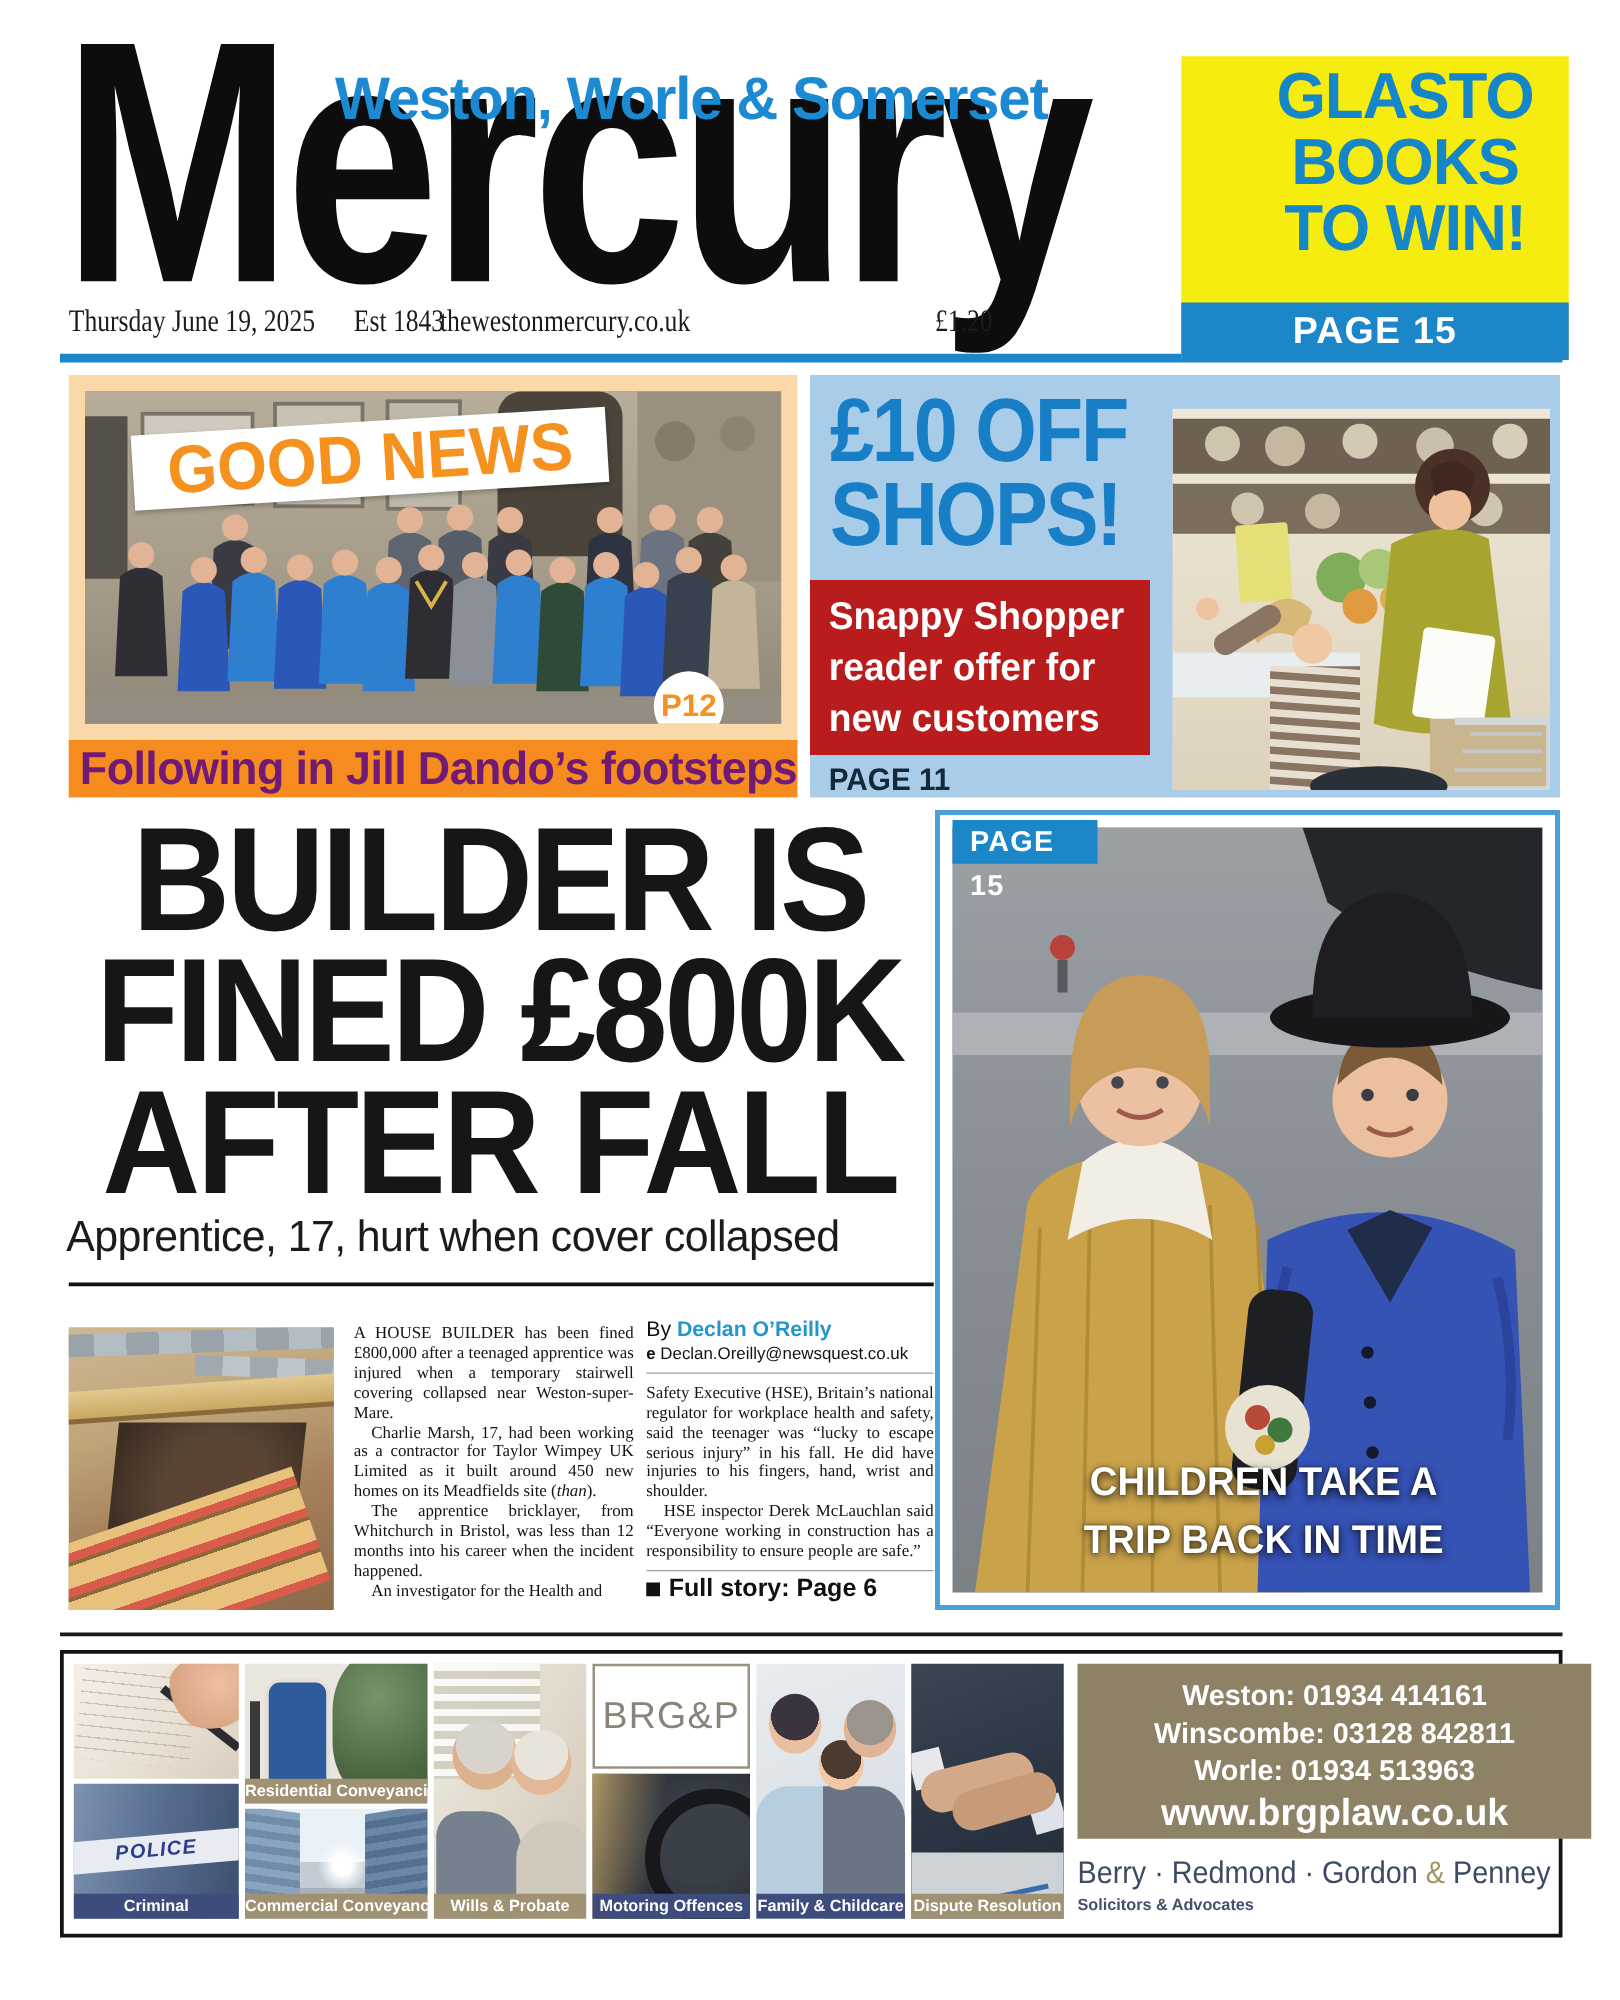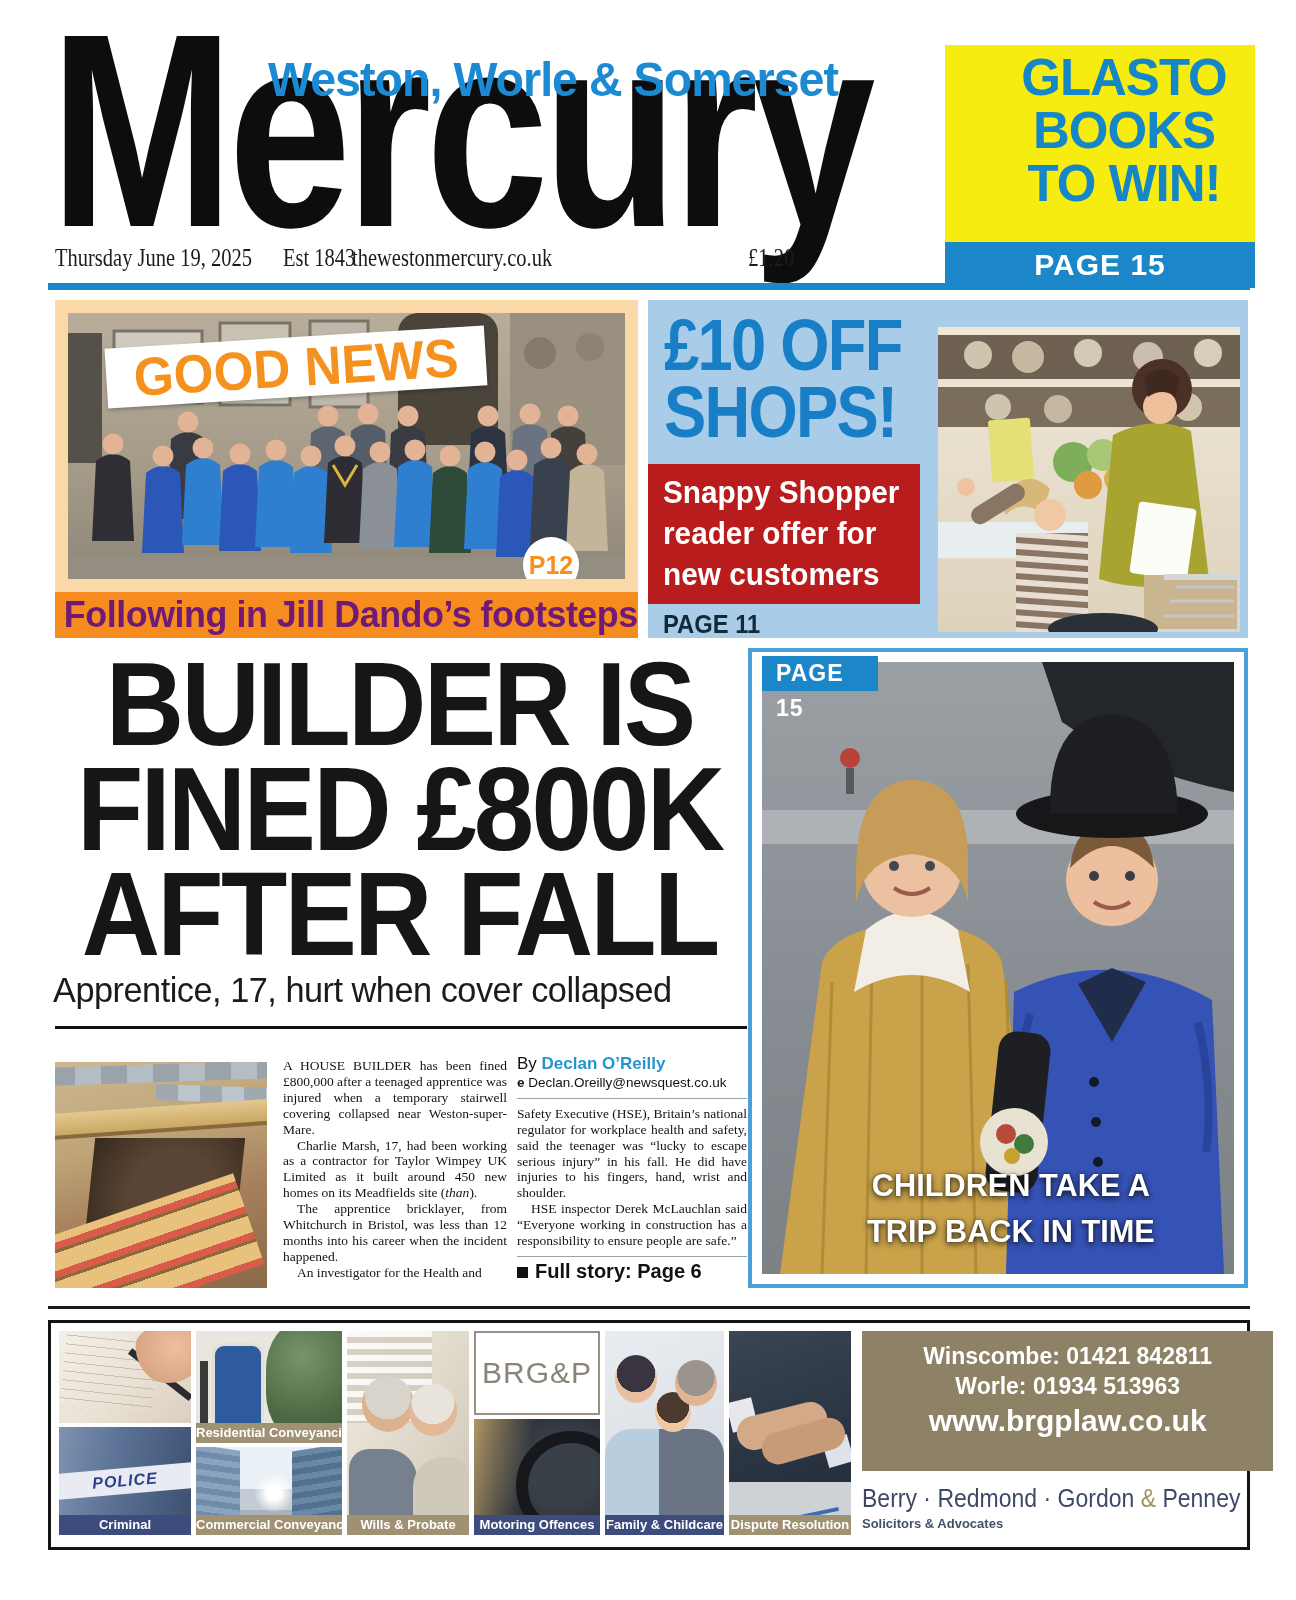--- a/index.html
+++ b/index.html
@@ -497,21 +497,22 @@
           <div class="cuff1"></div>
           <div class="cuff2"></div>
           <div class="hand1"></div>
           <div class="hand2"></div>
         <div class="adlabel lbl-taupe">Dispute Resolution</div>
       </div>
     </div>
 
     <div class="contact-col">
       <div class="contact-card">
-        <div class="phone">Winscombe: 01421 842811</div>
+        <div class="phone">Weston: 01934 414161</div>
+        <div class="phone">Winscombe: 03128 842811</div>
         <div class="phone">Worle: 01934 513963</div>
         <div class="web">www.brgplaw.co.uk</div>
       </div>
       <div class="firm"><span>Berry · Redmond · Gordon </span><span class="amp">&amp;</span><span> Penney</span></div>
       <div class="firm-sub">Solicitors &amp; Advocates</div>
     </div>
   </footer>
 
 </div>
 

